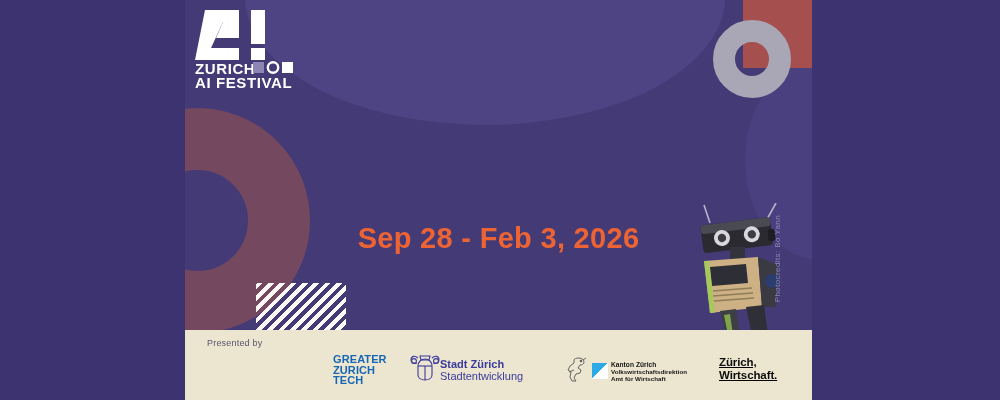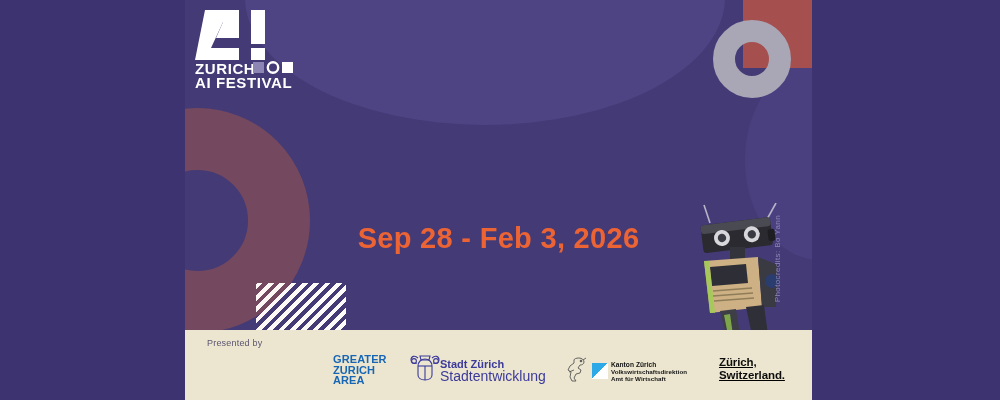--- a/index.html
+++ b/index.html
@@ -117,21 +117,21 @@
 
   #sp-eth{left:18px;top:22px;flex-direction:column;align-items:flex-start;}
   #sp-eth .eth-mark{width:54px;height:30px;position:relative;margin-left:6px;}
   #eth-label{font-size:9.5px;font-weight:bold;color:#1a1a1a;letter-spacing:0.2px;margin-top:1px;}
 
   #sp-gza{left:148px;top:24px;}
   .gza-line{font-size:11px;font-weight:bold;color:#1766b5;line-height:10.5px;letter-spacing:0.1px;}
 
   #sp-stadt{left:225px;top:24px;}
   #stadt-text .l1{font-size:11px;font-weight:bold;color:#3b3a9b;line-height:12px;}
-  #stadt-text .l2{font-size:14px;color:#3b3a9b;line-height:12px;}
+  #stadt-text .l2{font-size:11px;color:#3b3a9b;line-height:12px;}
 
   #sp-kanton{left:380px;top:26px;gap:3px;}
   .kanton-lines div{font-size:6.2px;font-weight:bold;color:#111;line-height:7px;letter-spacing:0.05px;}
   .kanton-lines div.first{font-size:6.6px;}
   #kanton-flag{width:16px;height:16px;background:linear-gradient(135deg,#2da9e8 48%,#ffffff 48%);border:0;}
 
   #sp-zs{left:534px;top:26px;text-decoration:underline;}
   #zs-text div{font-size:11.5px;font-weight:bold;color:#0d0d0d;line-height:13px;letter-spacing:-0.1px;}
 </style>
 </head>
@@ -212,21 +212,21 @@
 
     <div id="sponsorbar">
 
       <div id="presented-by">Presented by</div>
 
 
       <div class="sponsor" id="sp-gza">
         <div>
           <div class="gza-line">GREATER</div>
           <div class="gza-line">ZURICH</div>
-          <div class="gza-line">AREA</div>
+          <div class="gza-line">TECH</div>
         </div>
       </div>
 
       <div class="sponsor" id="sp-stadt">
         <div>
           <svg width="30" height="28" viewBox="0 0 30 28" xmlns="http://www.w3.org/2000/svg" aria-hidden="true">
             <g stroke="#3b3a9b" stroke-width="1.1" fill="none">
               <path d="M15 5 c-4 0 -7 3 -7 7 v9 c0 3 3 5 7 5 s7 -2 7 -5 v-9 c0 -4 -3 -7 -7 -7z"></path>
               <path d="M8 12 h14"></path>
               <path d="M15 12 v14"></path>
@@ -259,21 +259,21 @@
         <div class="kanton-lines">
           <div class="first">Kanton Zürich</div>
           <div>Volkswirtschaftsdirektion</div>
           <div>Amt für Wirtschaft</div>
         </div>
       </div>
 
       <div class="sponsor" id="sp-zs">
         <div id="zs-text">
           <div>Zürich,</div>
-          <div>Switzerland.</div>
+          <div>Wirtschaft.</div>
         </div>
       </div>
 
     </div>
   </div>
 
   <div class="letterbox left"></div>
   <div class="letterbox right"></div>
 </div>
 

